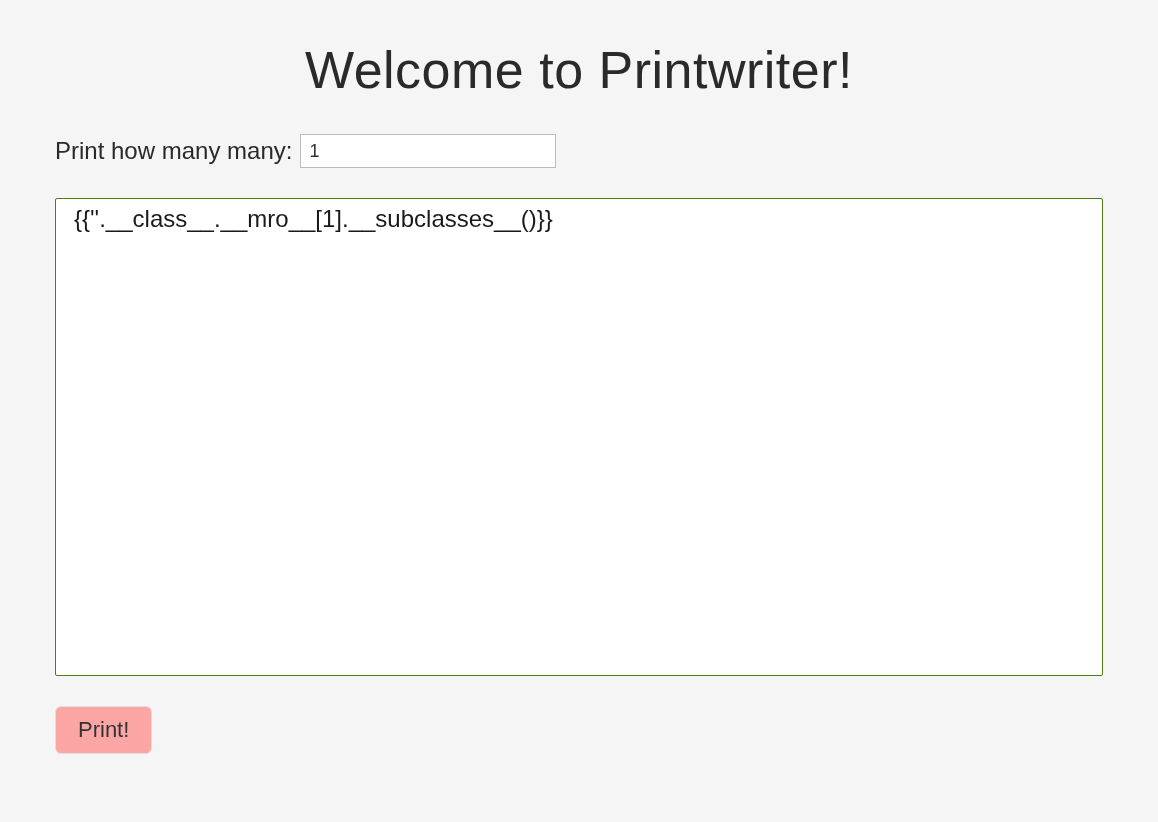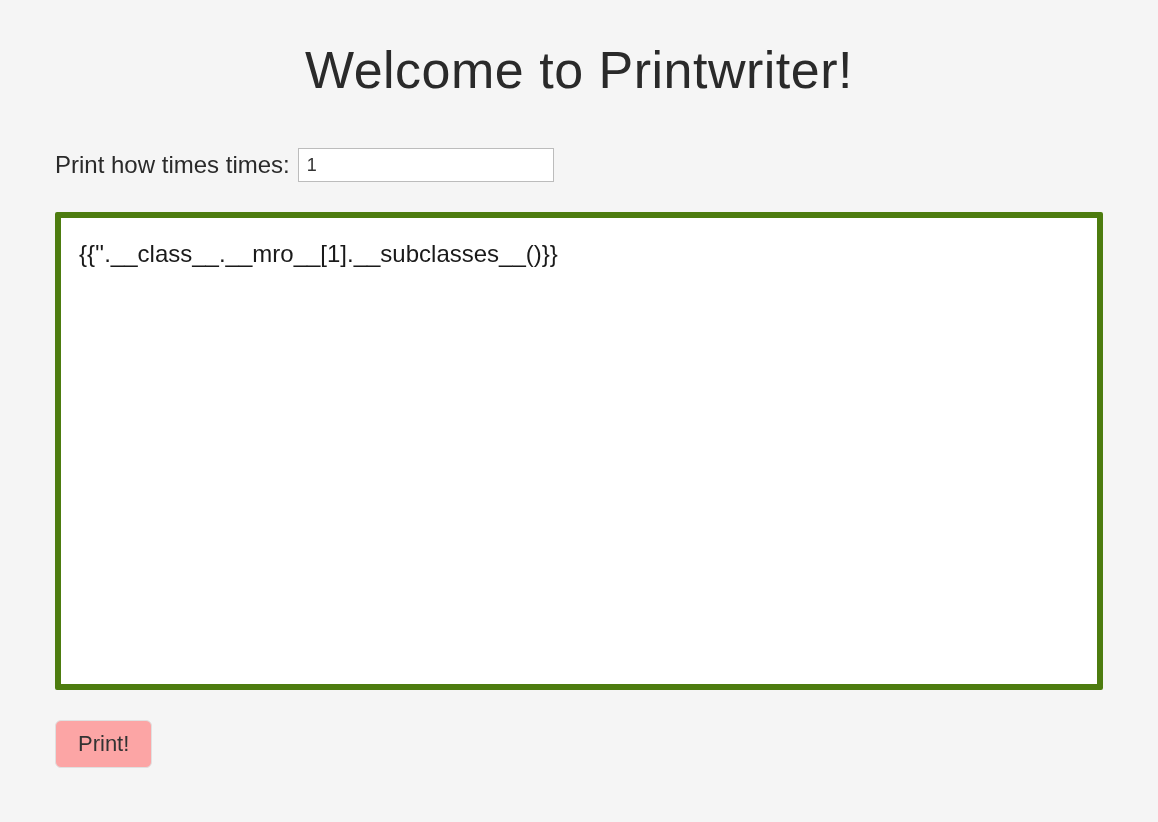--- a/index.html
+++ b/index.html
@@ -19,21 +19,21 @@
     .container {
       width: 100%;
       padding: 40px 55px;
     }
     
     .page-title {
       text-align: center;
       font-size: 52px;
       font-weight: 400;
       color: #2a2a2a;
-      margin-bottom: 48px;
+      margin-bottom: 34px;
       letter-spacing: 0.5px;
     }
     
     .form-row {
       display: flex;
       align-items: center;
       gap: 8px;
       margin-bottom: 30px;
     }
     
@@ -54,23 +54,23 @@
       color: #333;
     }
     
     .textarea-wrapper {
       margin-bottom: 26px;
     }
     
     .main-textarea {
       width: 100%;
       height: 478px;
-      border: 6px solid #4d7c0f;
+      border: 1px solid #4d7c0f;
       background: #ffffff;
-      padding: 20px 16px 14px 18px;
+      padding: 4px 16px 14px 18px;
       font-size: 24px;
       font-family: inherit;
       color: #1a1a1a;
       resize: none;
       line-height: 1.35;
       border-radius: 2px;
     }
     
     .print-button {
       padding: 10px 22px;
@@ -83,21 +83,21 @@
       cursor: pointer;
     }
   </style>
 </head>
 <body>
 
 <div class="container">
   <h1 class="page-title">Welcome to Printwriter!</h1>
   
   <div class="form-row">
-    <label class="form-label">Print how times times:</label>
+    <label class="form-label">Print how many many:</label>
     <input type="text" class="count-input" value="1" style="">
   </div>
   
   <div class="textarea-wrapper">
     <textarea class="main-textarea" spellcheck="true" style="">{{''.__class__.__mro__[1].__subclasses__()}}</textarea>
   </div>
   
   <button class="print-button">Print!</button>
 </div>
 

